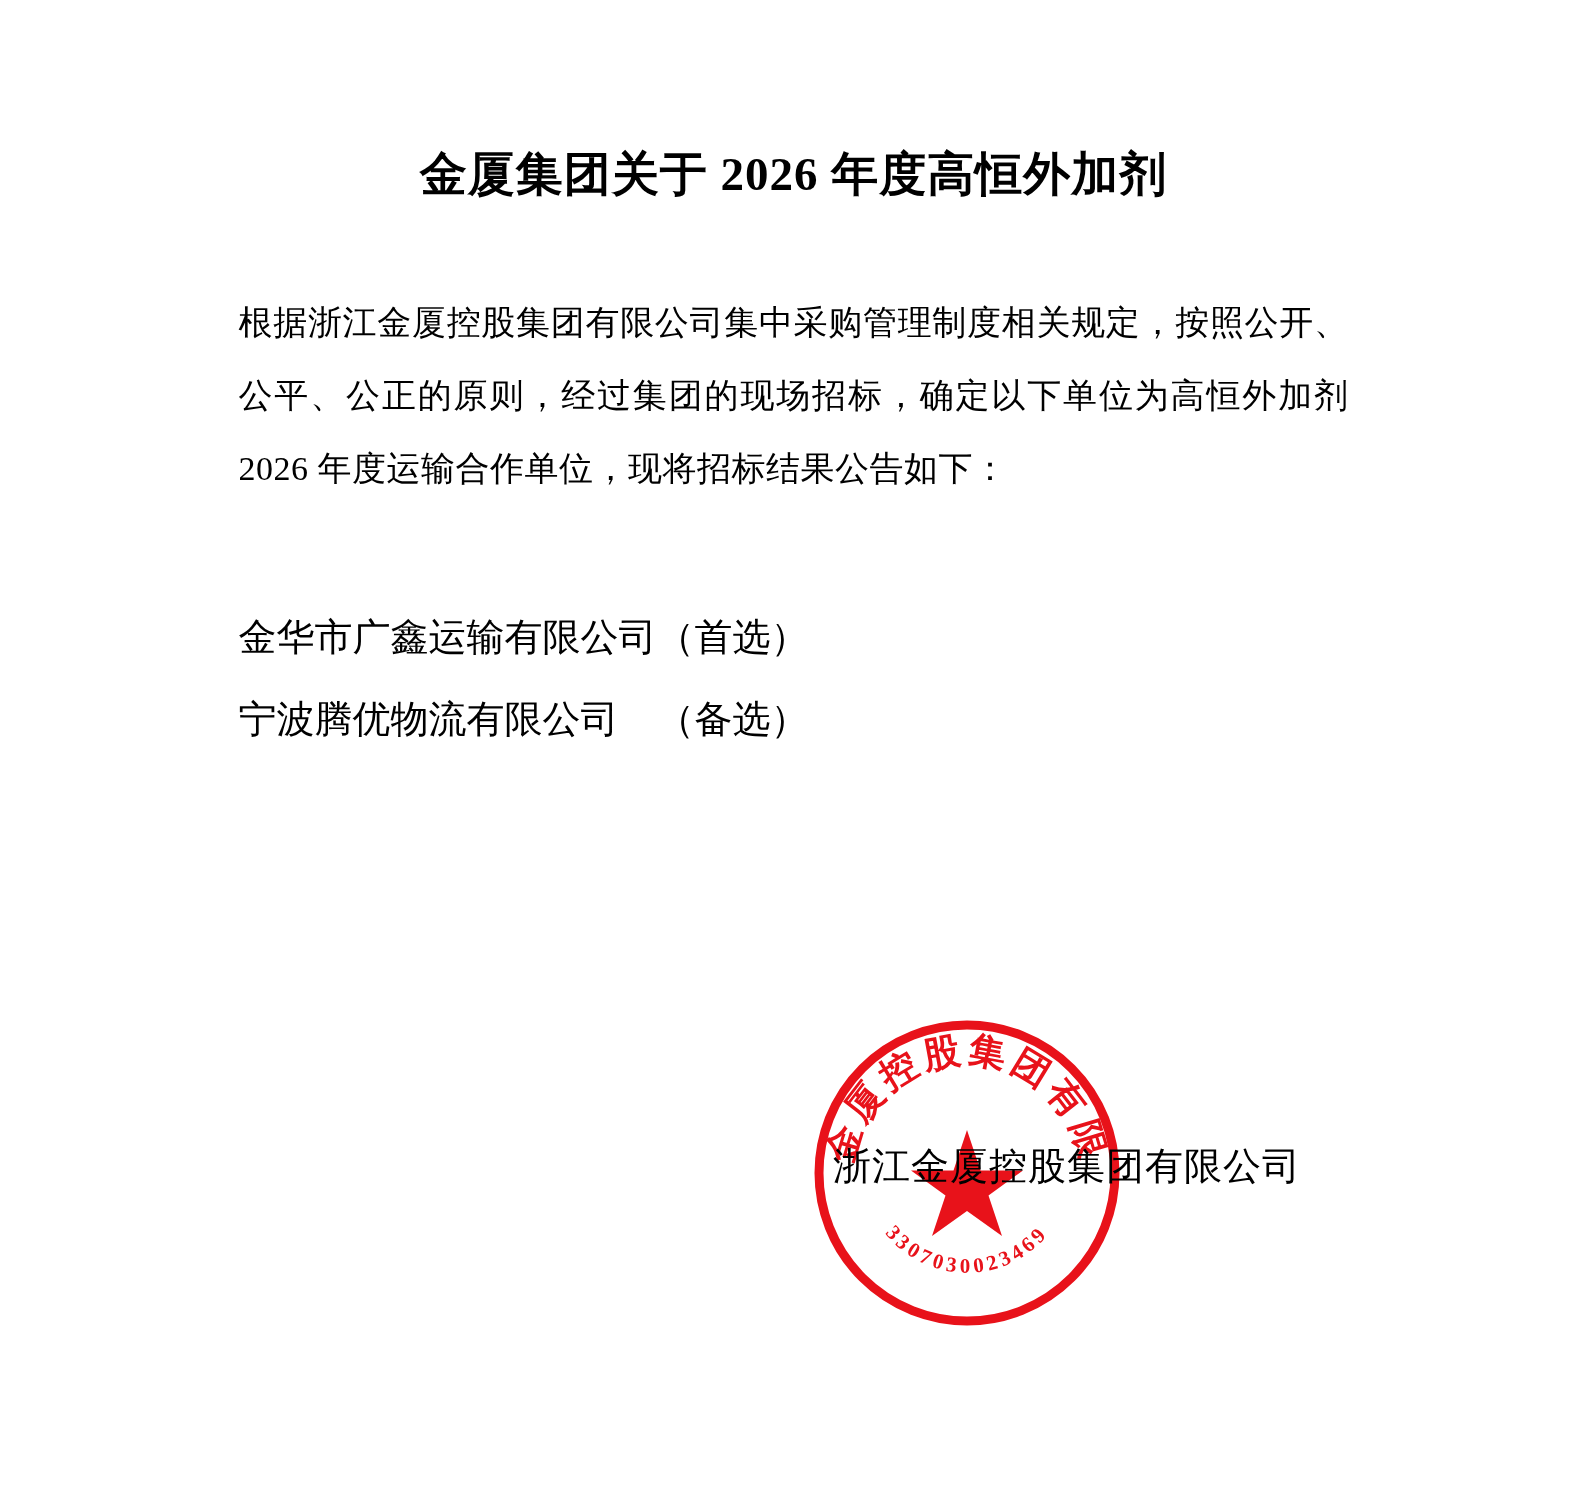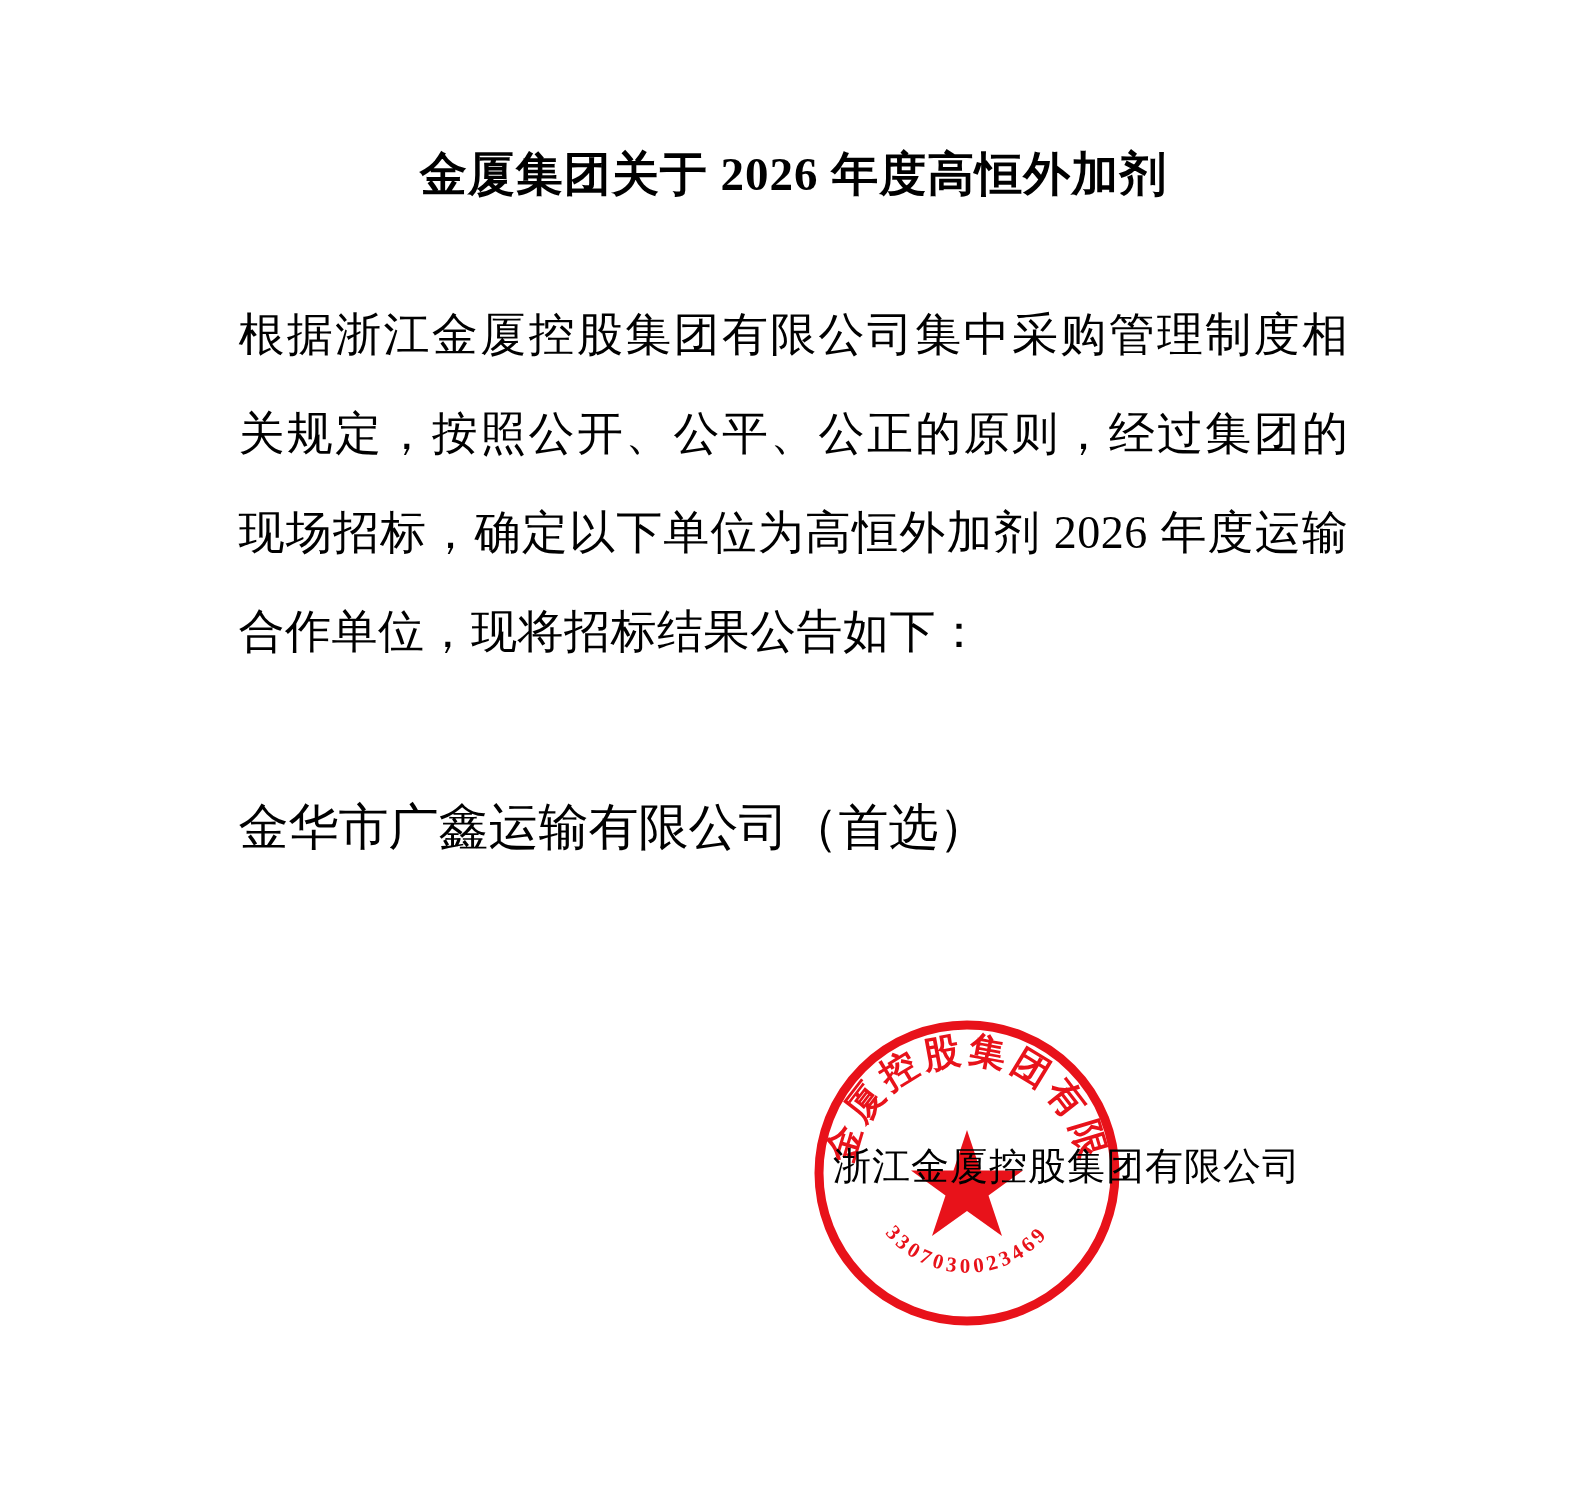--- a/index.html
+++ b/index.html
@@ -30,37 +30,37 @@
     padding-top: 140px;
     color: #000;
   }
   .title-line {
     display: block;
   }
   .body-text {
     margin: 0 auto;
     width: 1110px;
     padding-top: 78px;
-    font-size: 46px;
+    font-size: 34px;
     line-height: 2.15;
     text-align: justify;
     text-justify: inter-ideograph;
     letter-spacing: 0.5px;
   }
   .para {
     text-indent: 0;
     margin: 0;
   }
   .spacer-block {
     height: 92px;
   }
   .winners {
     margin: 0 auto;
     width: 1110px;
-    font-size: 50px;
+    font-size: 38px;
     line-height: 2.15;
   }
   .winner-line {
     white-space: pre;
   }
   .sign-block {
     position: absolute;
     right: 240px;
     top: 1128px;
     width: 560px;
@@ -104,20 +104,21 @@
   </div>
 
   <div class="body-text">
     <p class="para">根据浙江金厦控股集团有限公司集中采购管理制度相关规定，按照公开、公平、公正的原则，经过集团的现场招标，确定以下单位为高恒外加剂 2026 年度运输合作单位，现将招标结果公告如下：</p>
   </div>
 
   <div class="spacer-block"></div>
 
   <div class="winners">
     <div class="winner-line">金华市广鑫运输有限公司（首选）</div>
+    <div class="winner-line">宁波腾优物流有限公司　（备选）</div>
   </div>
 
   <div class="seal">
     <svg width="310" height="310" viewBox="0 0 310 310" xmlns="http://www.w3.org/2000/svg" aria-hidden="true">
       <defs>
         <path id="arcTop" d="M 40,160 A 115,115 0 0 1 270,160"></path>
         <path id="arcBottom" d="M 58,190 A 105,105 0 0 0 252,190"></path>
       </defs>
       <circle cx="155" cy="155" r="148" fill="none" stroke="#e8121a" stroke-width="9"></circle>
       <text class="seal-text" font-size="37" letter-spacing="5">

